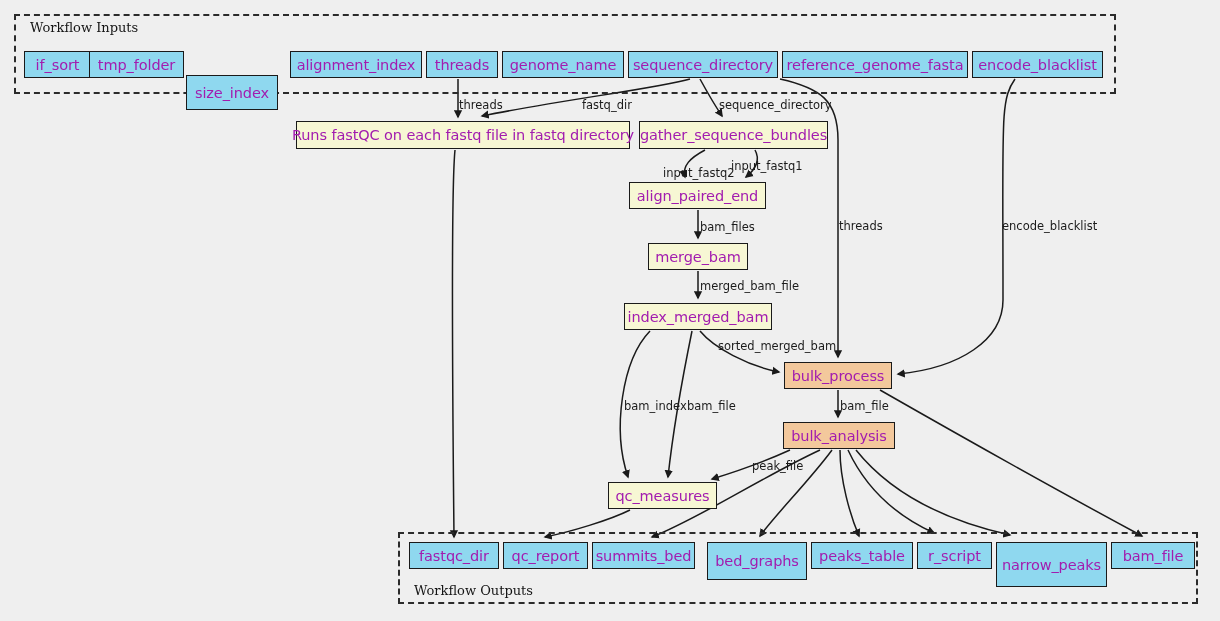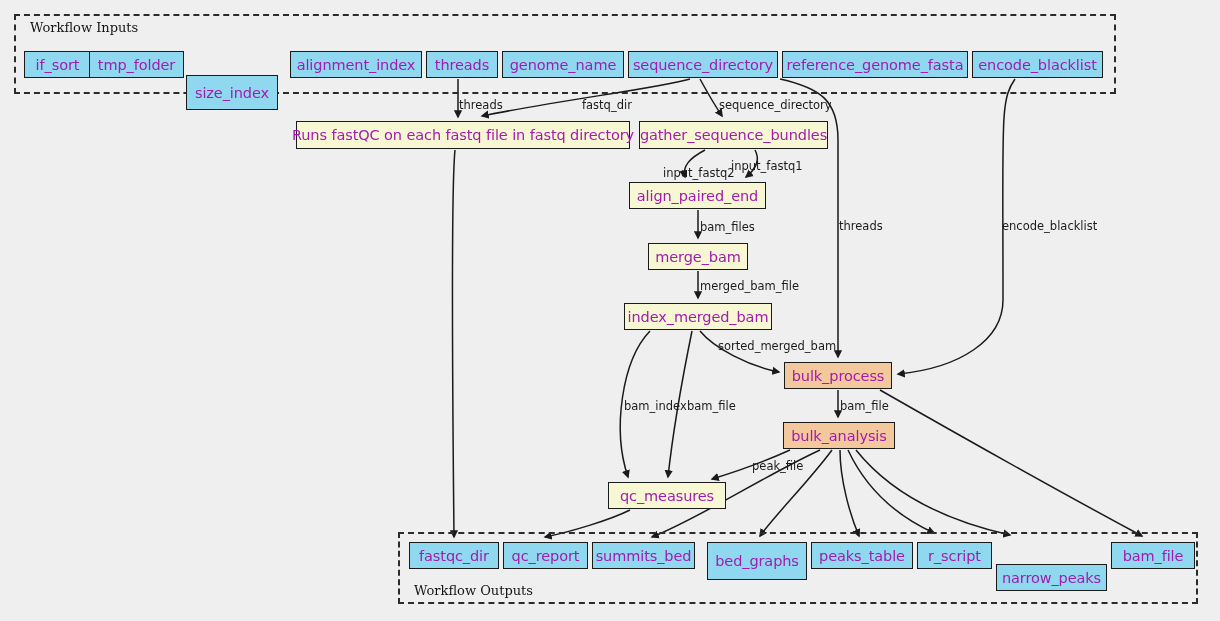--- a/index.html
+++ b/index.html
@@ -135,29 +135,29 @@
 <div class="node io" style="left:782px; top:51px; width:186px; height:27px;">reference_genome_fasta</div>
 <div class="node io" style="left:972px; top:51px; width:131px; height:27px;">encode_blacklist</div>
 
 <div class="node step" style="left:296px; top:121px; width:334px; height:28px;">Runs fastQC on each fastq file in fastq directory</div>
 <div class="node step" style="left:639px; top:121px; width:189px; height:28px;">gather_sequence_bundles</div>
 <div class="node step" style="left:629px; top:182px; width:137px; height:27px;">align_paired_end</div>
 <div class="node step" style="left:648px; top:243px; width:100px; height:27px;">merge_bam</div>
 <div class="node step" style="left:624px; top:303px; width:148px; height:27px;">index_merged_bam</div>
 <div class="node bulk" style="left:784px; top:362px; width:108px; height:27px;">bulk_process</div>
 <div class="node bulk" style="left:783px; top:422px; width:112px; height:27px;">bulk_analysis</div>
-<div class="node step" style="left:608px; top:482px; width:118px; height:27px;">qc_measures</div>
+<div class="node step" style="left:608px; top:482px; width:109px; height:27px;">qc_measures</div>
 
 <div class="node io" style="left:409px; top:542px; width:90px; height:27px;">fastqc_dir</div>
 <div class="node io" style="left:503px; top:542px; width:85px; height:27px;">qc_report</div>
 <div class="node io" style="left:592px; top:542px; width:103px; height:27px;">summits_bed</div>
 <div class="node io" style="left:707px; top:542px; width:100px; height:38px;">bed_graphs</div>
 <div class="node io" style="left:811px; top:542px; width:102px; height:27px;">peaks_table</div>
 <div class="node io" style="left:917px; top:542px; width:75px; height:27px;">r_script</div>
-<div class="node io" style="left:996px; top:542px; width:111px; height:27px;margin-top:22px;">narrow_peaks</div>
+<div class="node io" style="left:996px; top:542px; width:111px; height:45px;">narrow_peaks</div>
 <div class="node io" style="left:1111px; top:542px; width:84px; height:27px;">bam_file</div>
 
 <div class="edge-label" style="left:459px; top:98px;">threads</div>
 <div class="edge-label" style="left:582px; top:98px;">fastq_dir</div>
 <div class="edge-label" style="left:719px; top:98px;">sequence_directory</div>
 <div class="edge-label" style="left:663px; top:166px;">input_fastq2</div>
 <div class="edge-label" style="left:731px; top:159px;">input_fastq1</div>
 <div class="edge-label" style="left:700px; top:220px;">bam_files</div>
 <div class="edge-label" style="left:700px; top:279px;">merged_bam_file</div>
 <div class="edge-label" style="left:718px; top:339px;">sorted_merged_bam</div>

